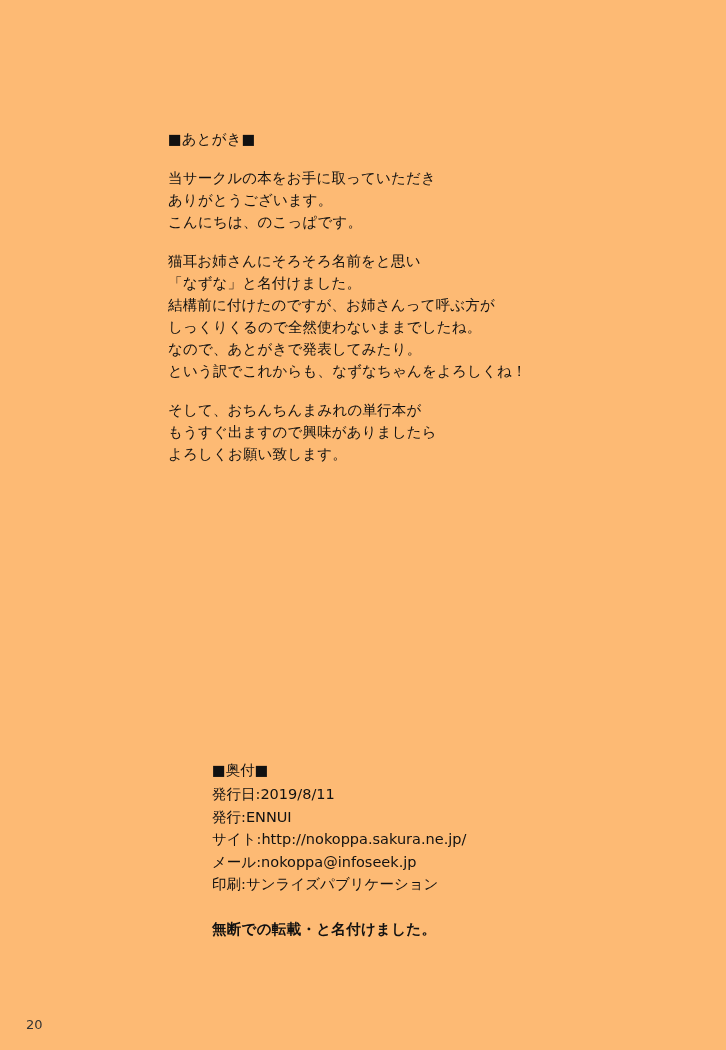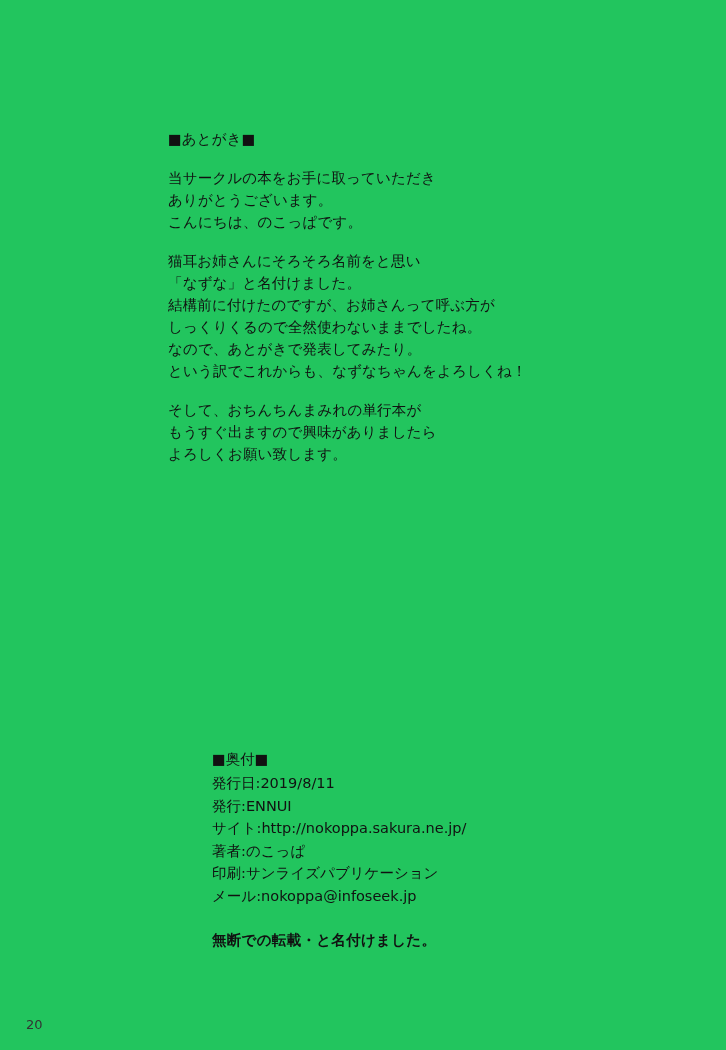--- a/index.html
+++ b/index.html
@@ -11,21 +11,21 @@
     width: 726px;
     height: 1050px;
     position: relative;
     font-family: "DejaVu Sans", "Liberation Sans", sans-serif;
     color: #1a1a1a;
     overflow: hidden;
   }
   .page {
     position: absolute;
     inset: 0;
-    background: #22c55e;
+    background: #fdba74;
   }
 
   
   .afterword {
     position: absolute;
     left: 168px;
     top: 128px;
     width: 460px;
     font-size: 14.5px;
     line-height: 1.52;
@@ -47,21 +47,21 @@
   .colophon {
     position: absolute;
     left: 212px;
     top: 748px;
     width: 470px;
     font-size: 14.5px;
     line-height: 1.55;
     color: #111111;
   }
   .colophon .heading {
-    margin: 0 0 2px 0;
+    margin: 11px 0 2px 0;
   }
   .colophon .line {
     margin: 0;
     white-space: pre;
   }
   .colophon .notice {
     margin-top: 22px;
     font-weight: 700;
     letter-spacing: 0.02em;
   }
@@ -95,21 +95,20 @@
     <p class="para">そして、おちんちんまみれの単行本が
 もうすぐ出ますので興味がありましたら
 よろしくお願い致します。</p>
   </section>
 
   <section class="colophon">
     <p class="heading">■奥付■</p>
     <p class="line">発行日:2019/8/11</p>
     <p class="line">発行:ENNUI</p>
     <p class="line">サイト:http://nokoppa.sakura.ne.jp/</p>
-    <p class="line">著者:のこっぱ</p>
+    <p class="line">メール:nokoppa@infoseek.jp</p>
     <p class="line">印刷:サンライズパブリケーション</p>
-    <p class="line">メール:nokoppa@infoseek.jp</p>
     <p class="notice">無断での転載・と名付けました。</p>
   </section>
 
   <div class="page-number">20</div>
 
 </div>
 
 </body></html>

